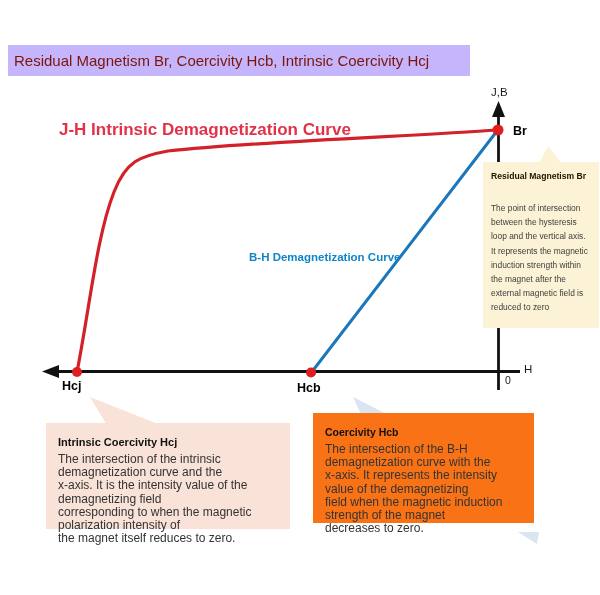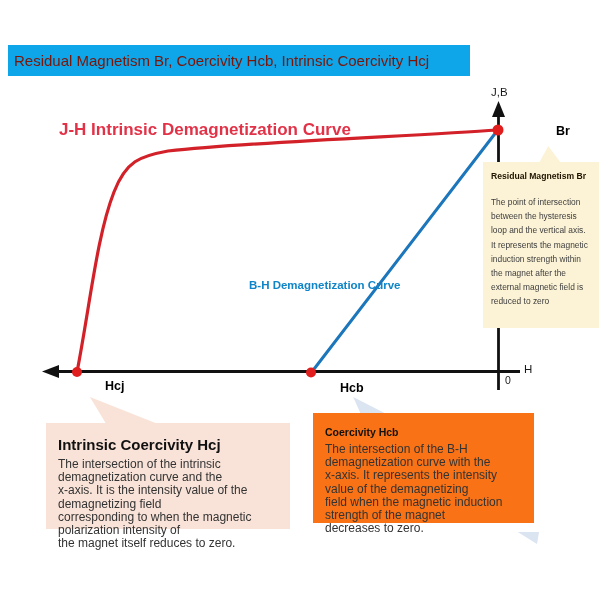--- a/index.html
+++ b/index.html
@@ -4,51 +4,51 @@
 <style>
   html,body { margin:0; padding:0; }
   body {
     width:600px; height:595px; position:relative; overflow:hidden;
     background:#ffffff;
     font-family:"Liberation Sans", sans-serif;
   }
   
   .banner {
     position:absolute; left:8px; top:45px; width:462px; height:31px;
-    background:#0ea5e9; color:#7d1405;
+    background:#c4b5fd; color:#7d1405;
     font-size:15px; line-height:31px; padding-left:6px; box-sizing:border-box;
     white-space:nowrap; z-index:3;
   }
   
   #chart-svg { position:absolute; left:0; top:0; z-index:1; }
   
   .lbl { position:absolute; z-index:3; white-space:nowrap; }
-  .pt-label { font-weight:bold; font-size:12.5px; color:#000;margin-left:43px; }
+  .pt-label { font-weight:bold; font-size:12.5px; color:#000; }
   #jb-label   { left:491px; top:86px;  font-size:11.5px; color:#1a1a1a; }
   #h-label    { left:524px; top:363px; font-size:11.5px; color:#1a1a1a; }
   #zero-label { left:505px; top:374px; font-size:10.5px; color:#1a1a1a; }
   #br-label   { left:513px; top:124px; }
   #hcj-label  { left:62px;  top:379px; }
   #hcb-label  { left:297px; top:381px; }
   #jh-curve-label { left:59px;  top:120px; color:#e23248; font-weight:bold; font-size:17px; }
-  #bh-curve-label { left:249px; top:251px; color:#0f85c8; font-weight:bold; font-size:11.5px;margin-top:28px; }
+  #bh-curve-label { left:249px; top:251px; color:#0f85c8; font-weight:bold; font-size:11.5px; }
   
   .callout { position:absolute; z-index:2; box-sizing:border-box; }
   .callout .title { font-weight:bold; }
   .callout .body  { white-space:pre-line; }
   .tail { position:absolute; z-index:2; }
 
   #callout-br { left:483px; top:162px; width:116px; height:166px; background:#fcf3d6; padding:9px 4px 9px 8px; }
-  #callout-br .title { font-size:8.6px; color:#201400; margin-bottom:14px; }
+  #callout-br .title { font-size:8.6px; color:#201400; margin-bottom:20px; }
   #callout-br .body  { font-size:8.4px; line-height:14.2px; color:#3c3c3c; }
   #tail-br { left:539px; top:146px; width:22px; height:17px; background:#fcf3d6;
              clip-path:polygon(42% 0, 0 100%, 100% 100%); }
 
   #callout-hcj { left:46px; top:423px; width:244px; height:106px; background:#f9e3d8; padding:13px 12px; }
-  #callout-hcj .title { font-size:15px; color:#111; margin-bottom:5px; }
+  #callout-hcj .title { font-size:11px; color:#111; margin-bottom:5px; }
   #callout-hcj .body  { font-size:12px; line-height:13.2px; color:#333; }
   #tail-hcj { left:84px; top:397px; width:74px; height:27px; background:#f9e3d8;
               clip-path:polygon(8% 0, 100% 100%, 30% 100%); }
 
   #callout-hcb { left:313px; top:413px; width:221px; height:110px; background:#f97316; padding:13px 12px; }
   #callout-hcb .title { font-size:10.5px; color:#111; margin-bottom:5px; }
   #callout-hcb .body  { font-size:12px; line-height:13.2px; color:#333; }
   #tail-hcb-top { left:346px; top:397px; width:60px; height:27px; background:#dbe4f1;
                   clip-path:polygon(12% 0, 100% 100%, 32% 100%); }
   #tail-hcb-bottom { left:514px; top:532px; width:25px; height:12px; background:#dbe4f1;

